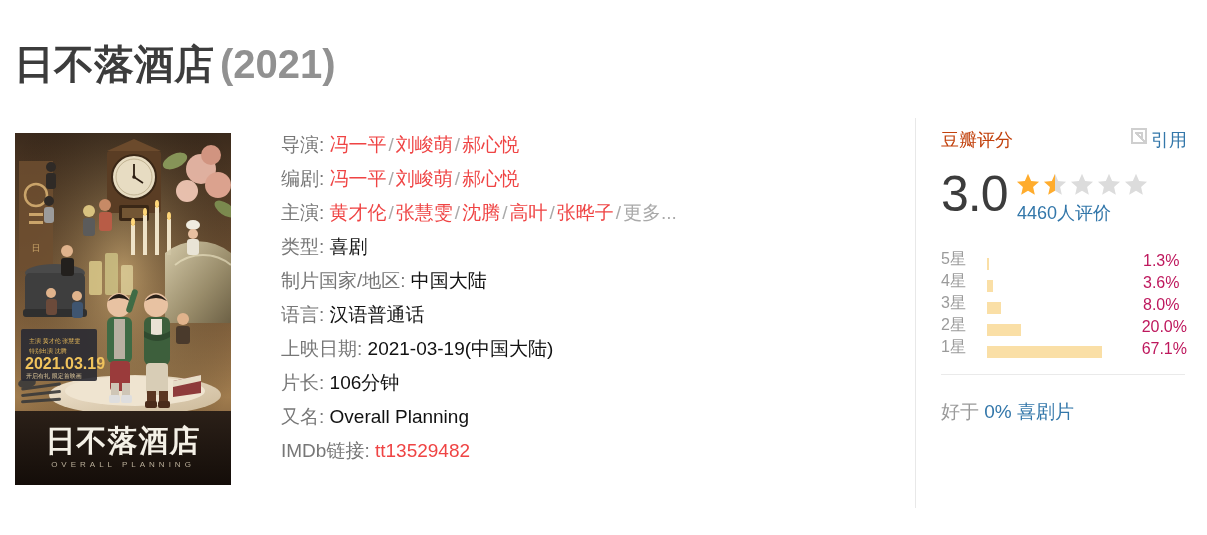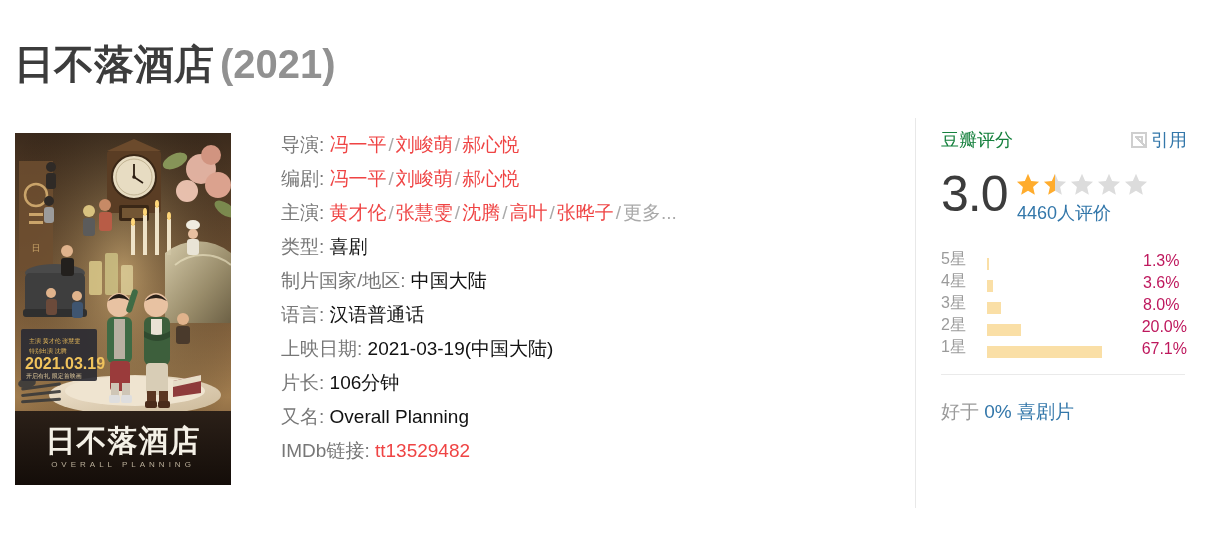--- a/index.html
+++ b/index.html
@@ -92,23 +92,23 @@
     top: 0px;
     width: 246px;
   }
   .rating-head {
     display: flex;
     align-items: center;
     justify-content: space-between;
     height: 24px;
     font-size: 18px;
   }
-  .rating-head .rh-label { color: #15803d; }
+  .rating-head .rh-label { color: #c2410c; }
   .rating-head .rh-quote {
-    display: flex; align-items: center; gap: 4px;
+    display: flex; align-items: flex-start; gap: 4px;
     color: #37a; cursor: pointer; font-size: 18px;
   }
   .ext-icon {
     width: 16px; height: 16px;
     border: 2px solid #cfcfcf;
     position: relative;
     box-sizing: border-box;
     flex: 0 0 auto;
   }
   .ext-icon::before {

